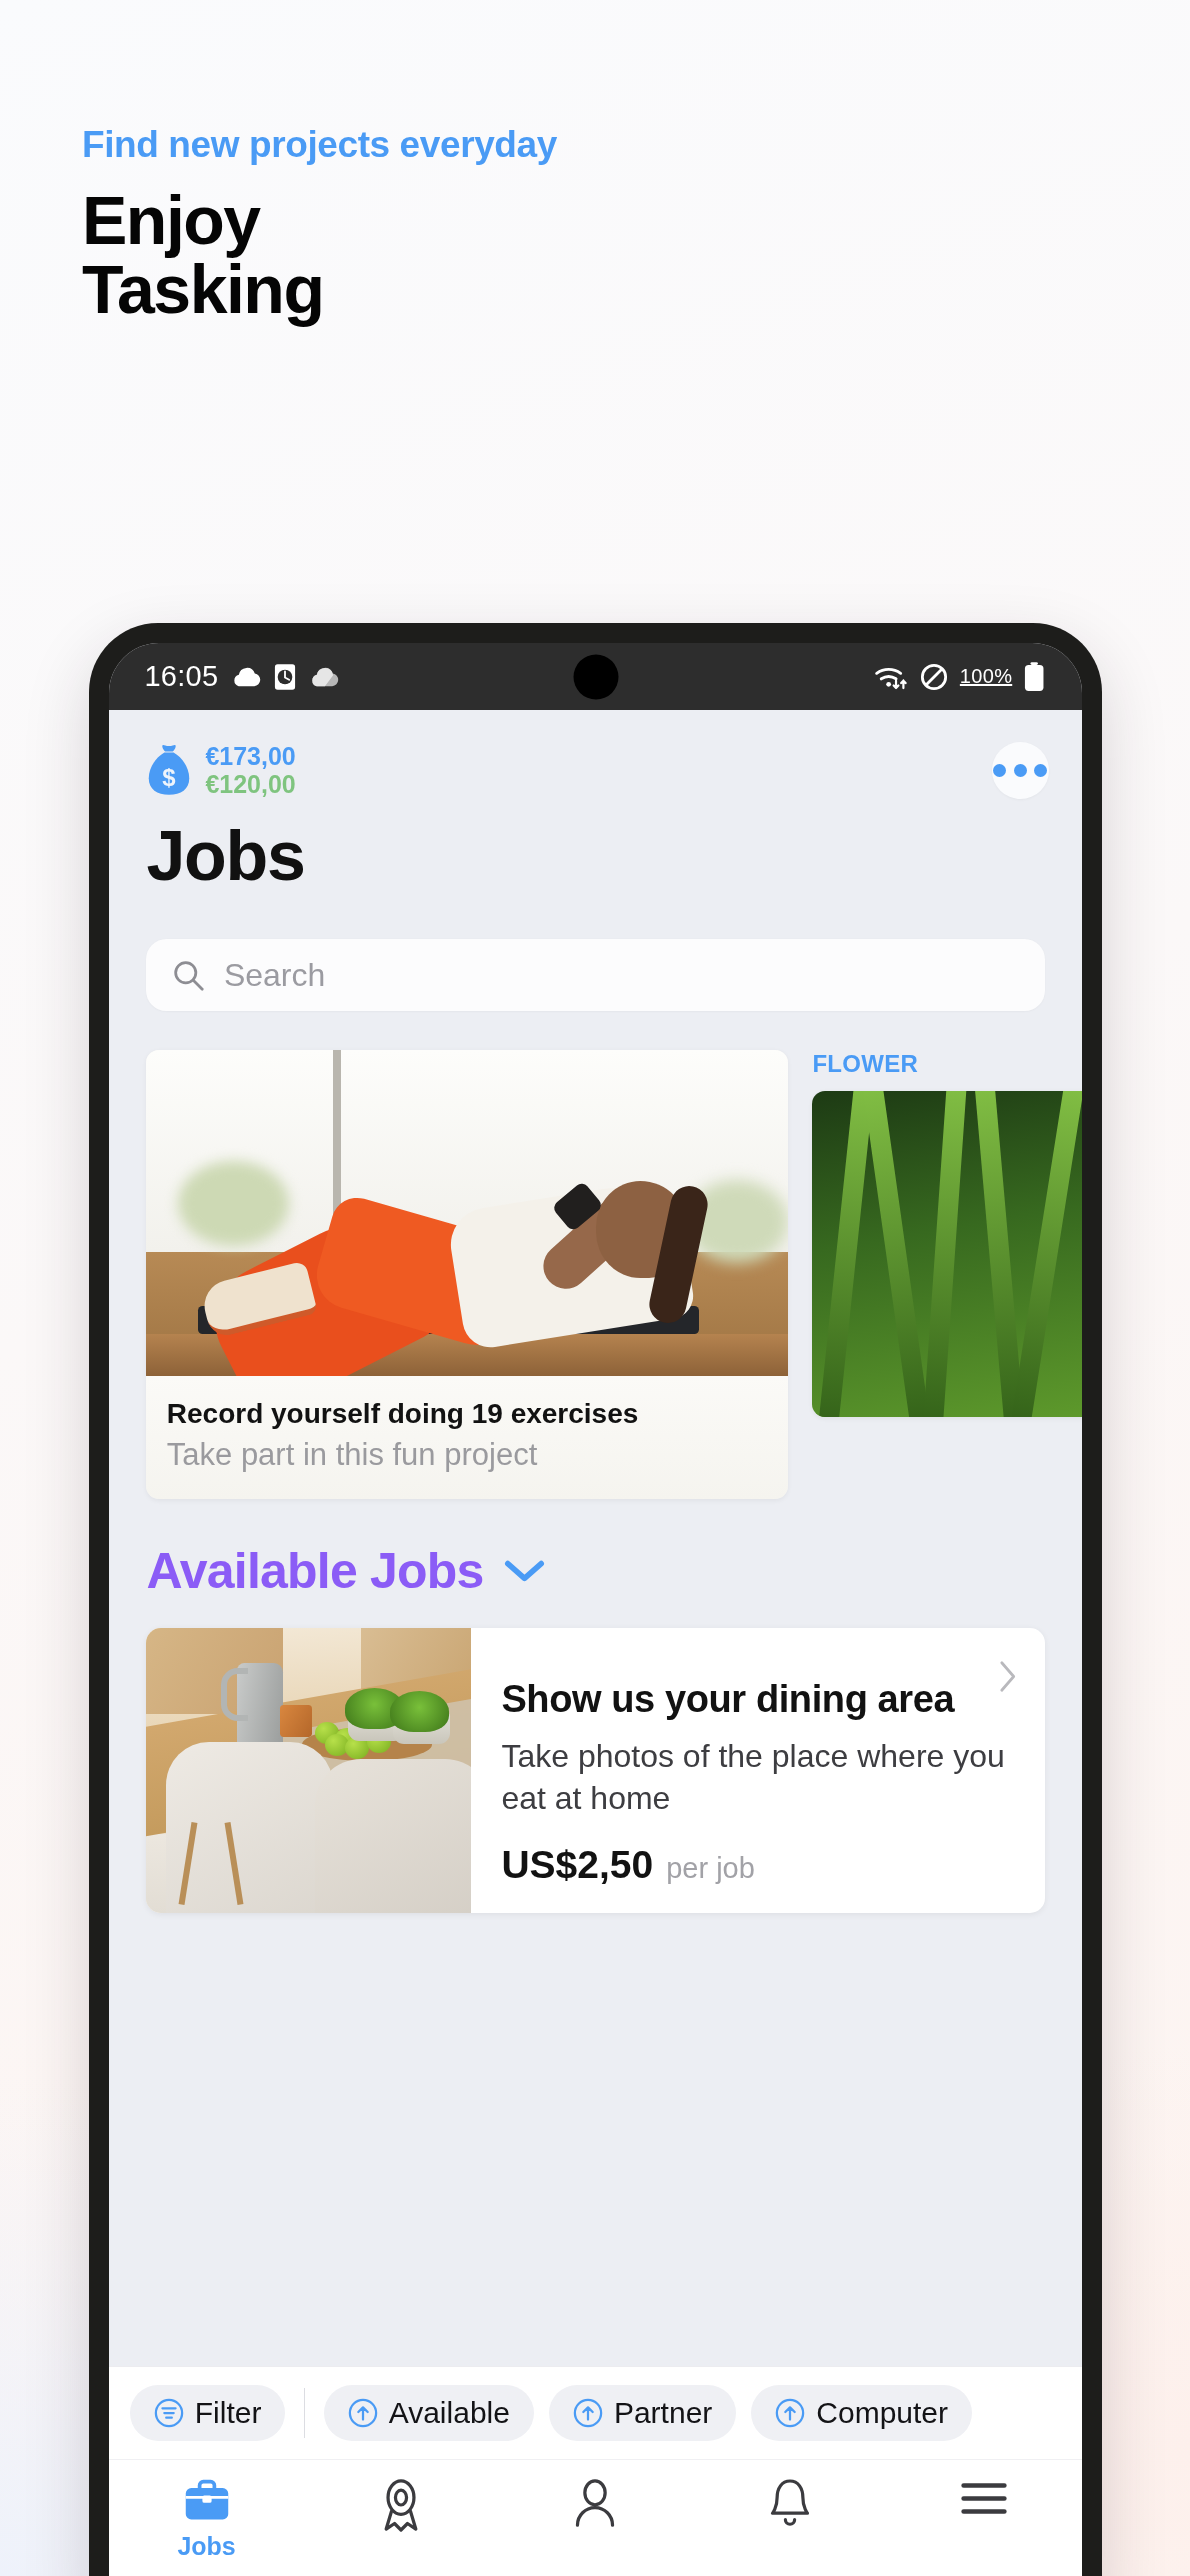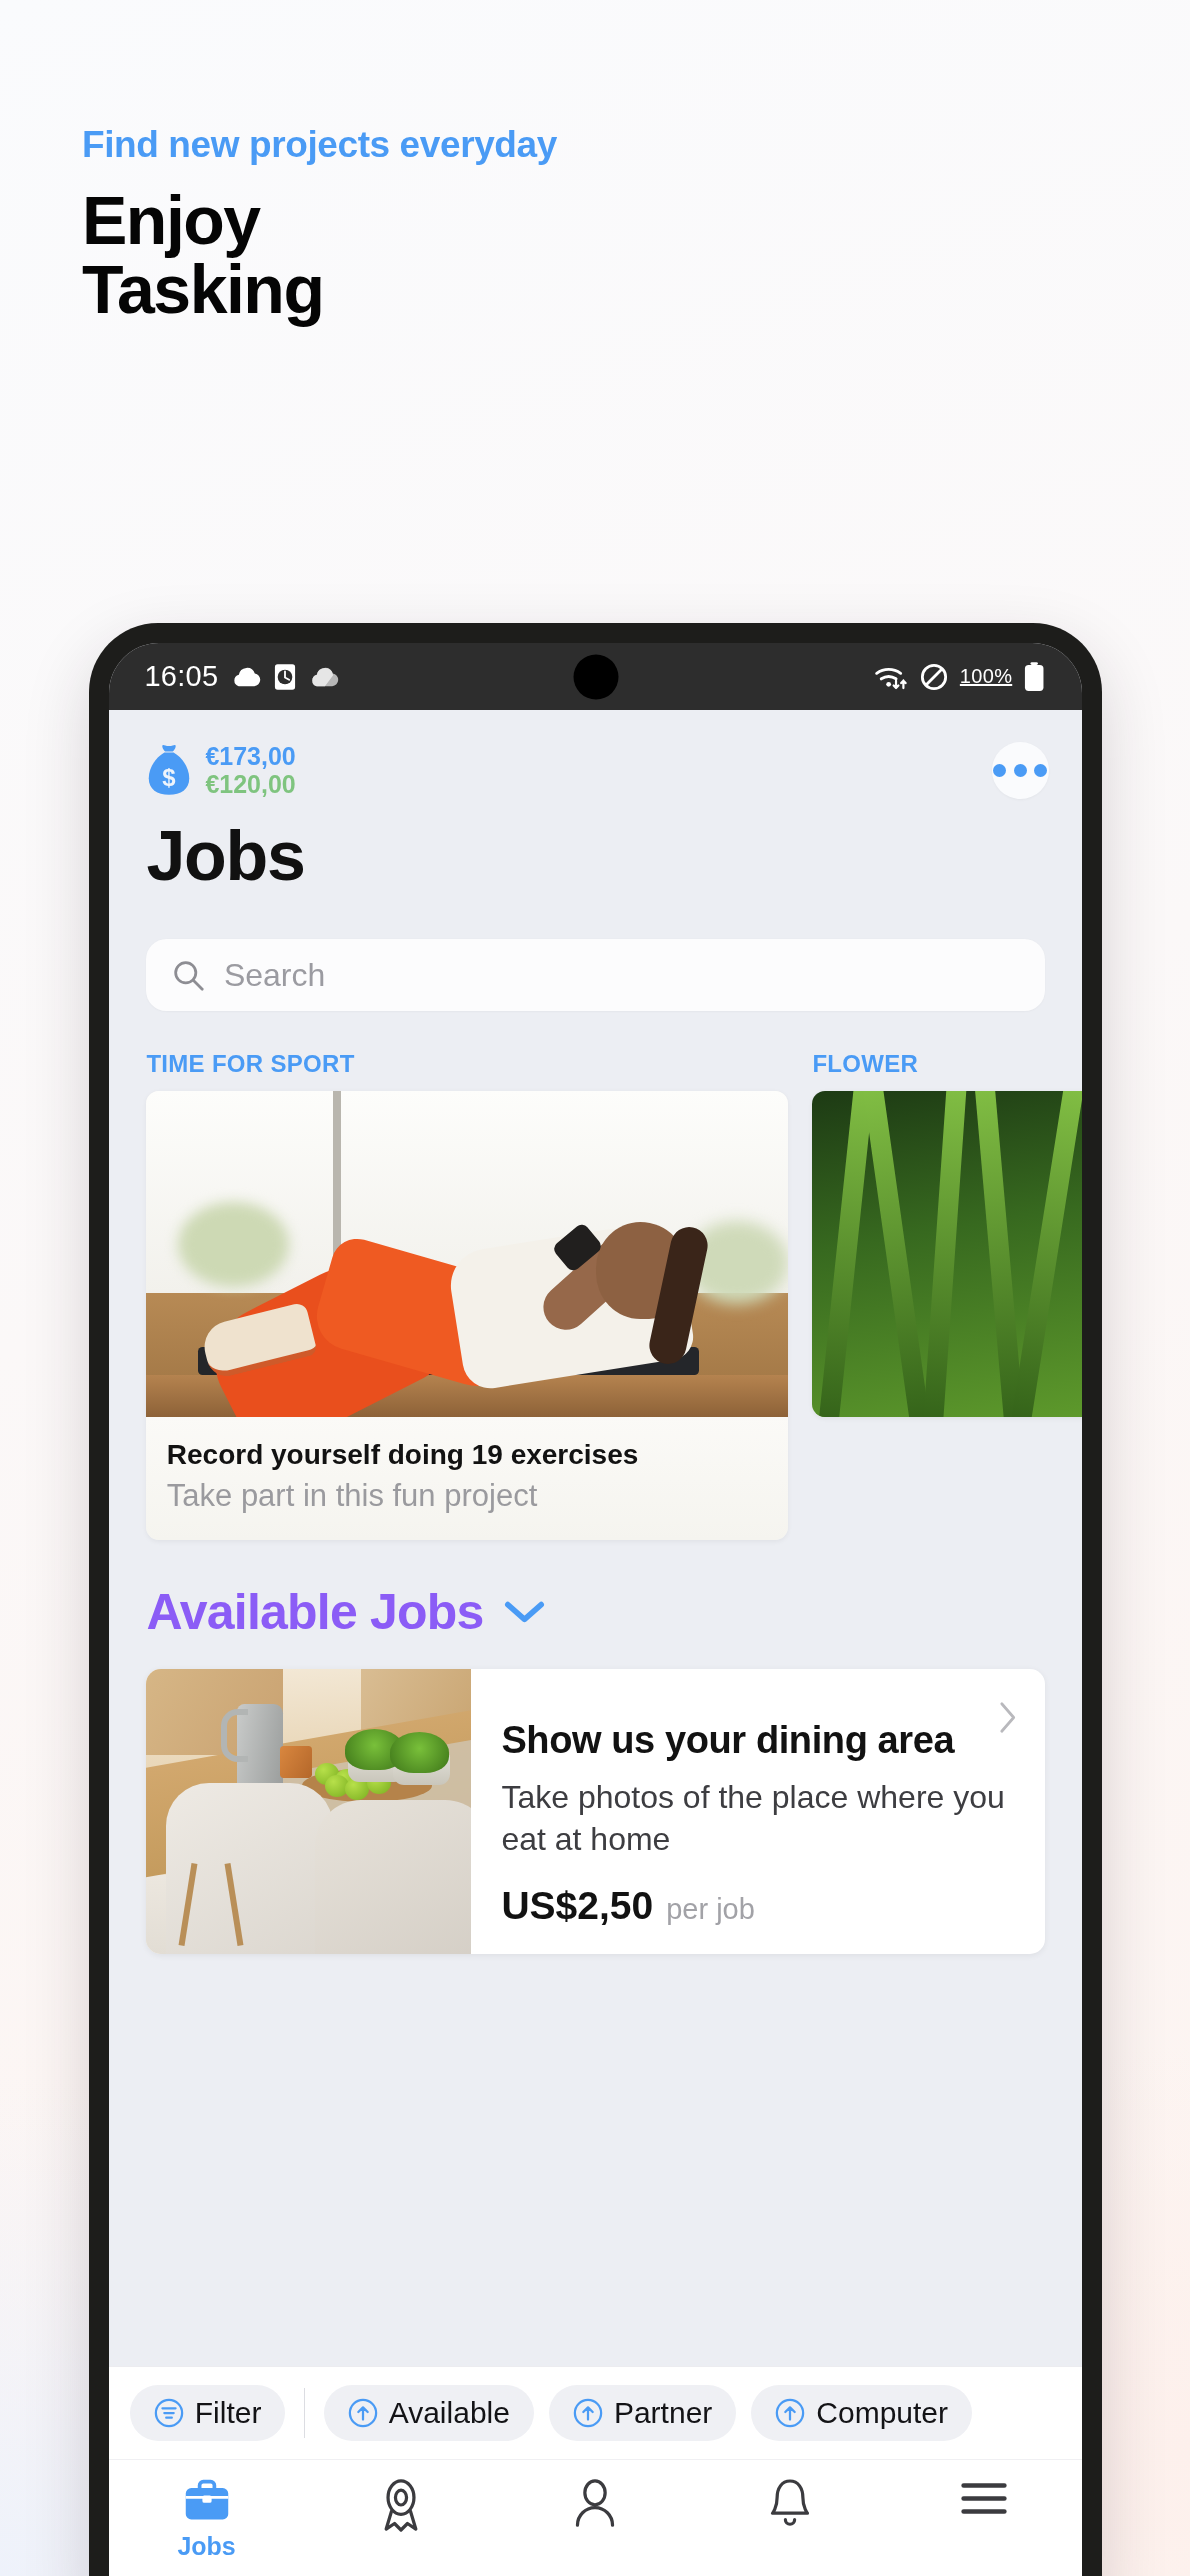--- a/index.html
+++ b/index.html
@@ -352,21 +352,20 @@
             <circle cx="15" cy="15" r="11" stroke="#8d8d93" stroke-width="3" fill="none"></circle>
             <path d="M23.5 23.5 33 33" stroke="#8d8d93" stroke-width="3" stroke-linecap="round"></path>
           </svg>
     </span>
     <span class="search-text">Search</span>
   </div>
 
   <div class="carousel">
 
     <div class="ccard">
-      <div class="ccard-label">TIME FOR SPORT</div>
       <div class="ccard-body">
         <div class="ccard-img">
           <div class="photo-sport">
             <div class="ps-window"></div>
             <div class="ps-mullion"></div>
             <div class="ps-tree1"></div>
             <div class="ps-tree2"></div>
             <div class="ps-floor"></div>
             <div class="ps-mat"></div>
             <div class="ps-leg"></div>

